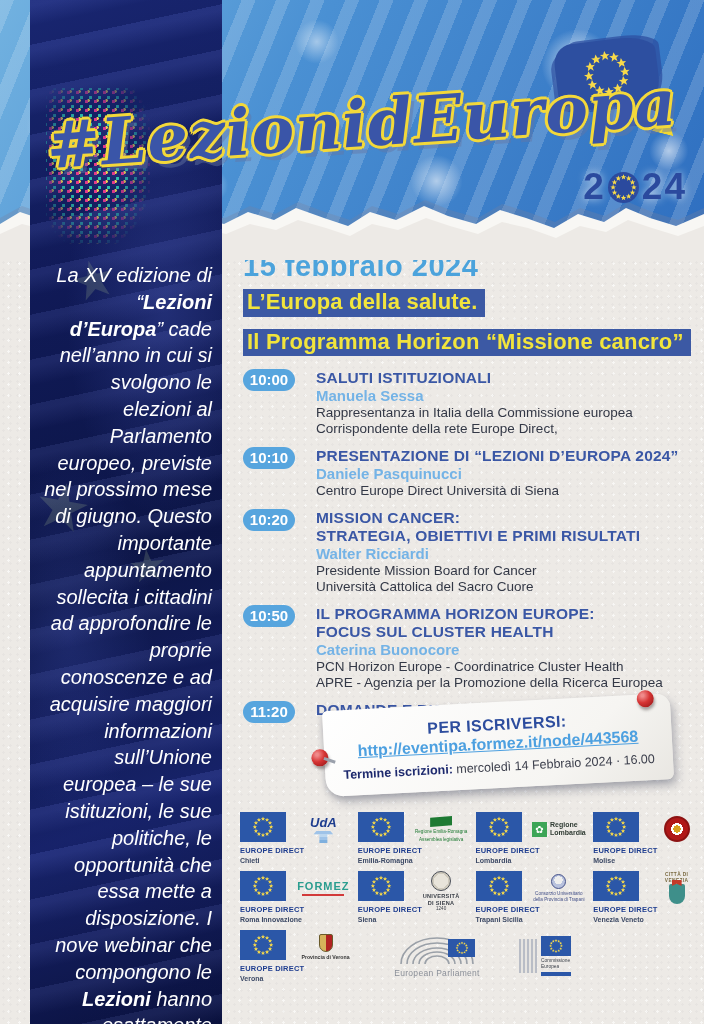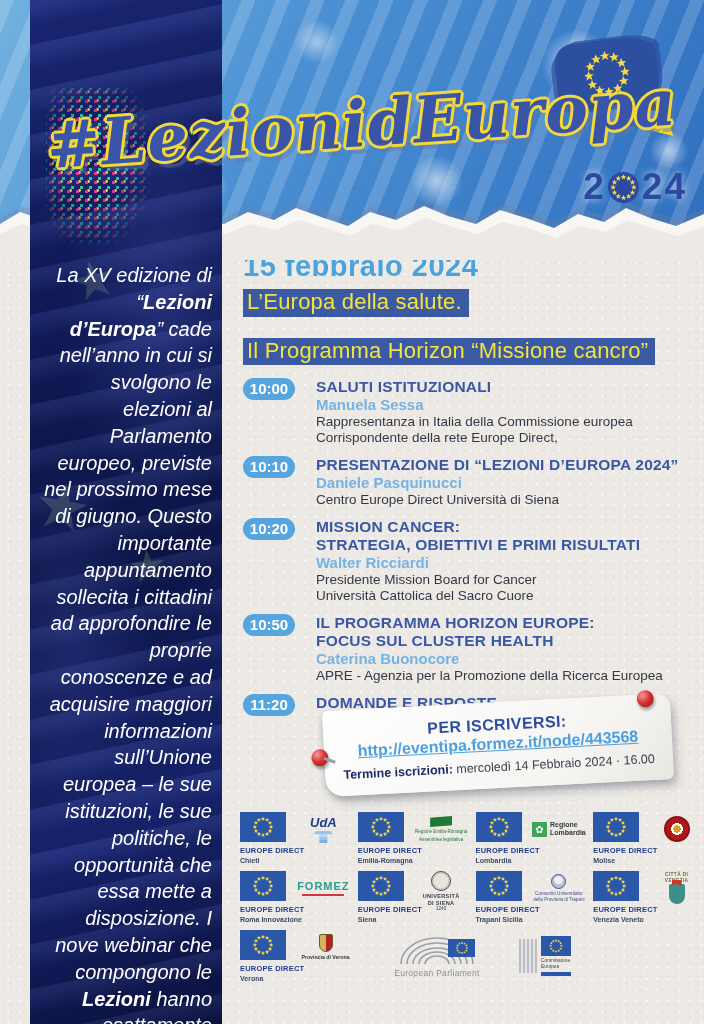--- a/index.html
+++ b/index.html
@@ -67,23 +67,23 @@
   .year2024 { position:absolute; right:18px; top:166px; z-index:10; display:flex; align-items:center;
     gap:1px; color:#2b4a9e; font-weight:bold; font-size:37px; letter-spacing:1px;
     text-shadow:0 0 8px rgba(255,255,255,.65); }
   .year-disc { width:31px; height:31px; border-radius:50%; background:#2b4a9e; margin:0 2px;
     display:flex; align-items:center; justify-content:center; }
 
   
   .main { position:absolute; left:243px; top:250px; width:460px; z-index:3; }
   .date { font-size:29px; font-weight:bold; color:#4ba3dc; letter-spacing:.5px; }
   .title-wrap { margin-top:6px; }
-  .title-line { display:inline-block; background:#3c59a4; color:#f2e43c; font-weight:normal;
+  .title-line { display:inline-block; background:#3c59a4; color:#f2e43c; font-weight:bold;
     font-size:22px; line-height:1.12; padding:1px 7px 2px 4px; letter-spacing:.2px; }
-  .title-wrap div + div { margin-top:21px; }
+  .title-wrap div + div { margin-top:12px; }
 
   .sched { margin-top:13px; }
   .item { display:flex; margin-bottom:10px; }
   .time { flex:0 0 52px; margin-right:21px; background:#57a5de; color:#fff; font-weight:bold;
     font-size:15px; text-align:center; border-radius:11px; height:22px; line-height:22px;
     align-self:flex-start; }
   .s-title { font-weight:bold; font-size:15.5px; color:#3a57a5; line-height:18px; letter-spacing:.2px; }
   .s-speaker { font-weight:bold; font-size:15px; color:#74b3e6; line-height:18px; }
   .s-desc { font-size:13.5px; color:#333846; line-height:16px; }
   .s-desc:first-of-type { margin-top:2px; }
@@ -256,20 +256,21 @@
           <div class="s-desc">Presidente Mission Board for Cancer</div>
           <div class="s-desc">Università Cattolica del Sacro Cuore</div>
         </div>
       </div>
       <div class="item">
         <span class="time">10:50</span>
         <div>
           <div class="s-title">IL PROGRAMMA HORIZON EUROPE:</div>
           <div class="s-title">FOCUS SUL CLUSTER HEALTH</div>
           <div class="s-speaker">Caterina Buonocore</div>
+          <div class="s-desc">PCN Horizon Europe - Coordinatrice Cluster Health</div>
           <div class="s-desc">APRE - Agenzia per la Promozione della Ricerca Europea</div>
         </div>
       </div>
       <div class="item">
         <span class="time">11:20</span>
         <div>
           <div class="s-title">DOMANDE E RISPOSTE</div>
         </div>
       </div>
     </div>

